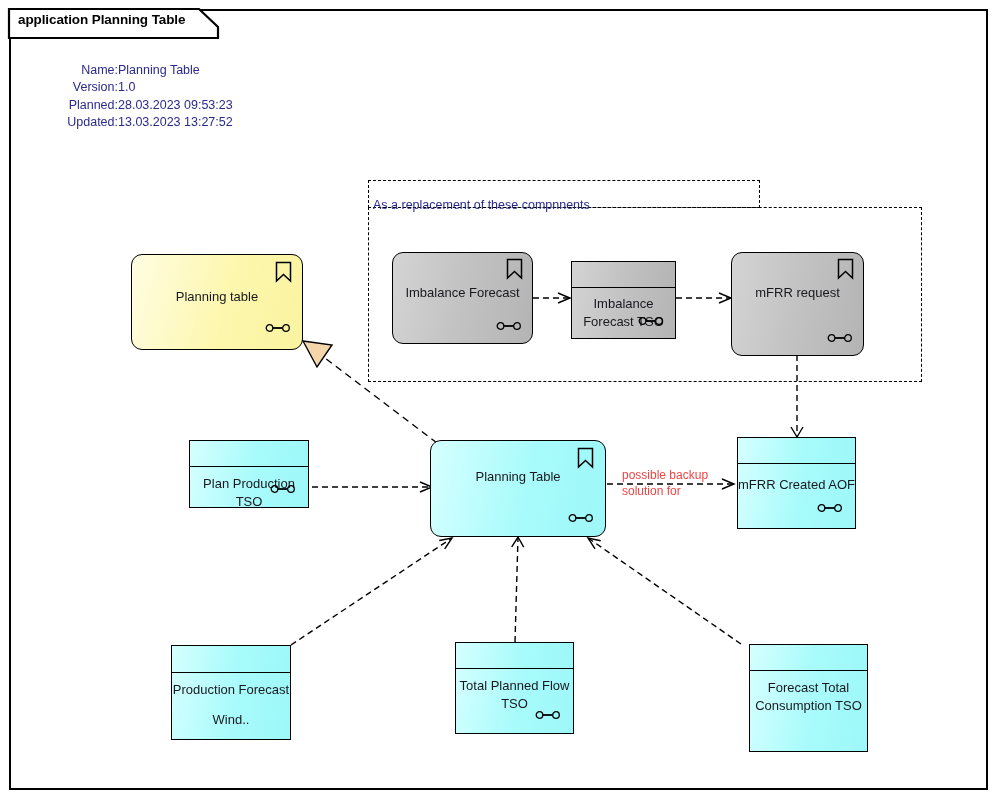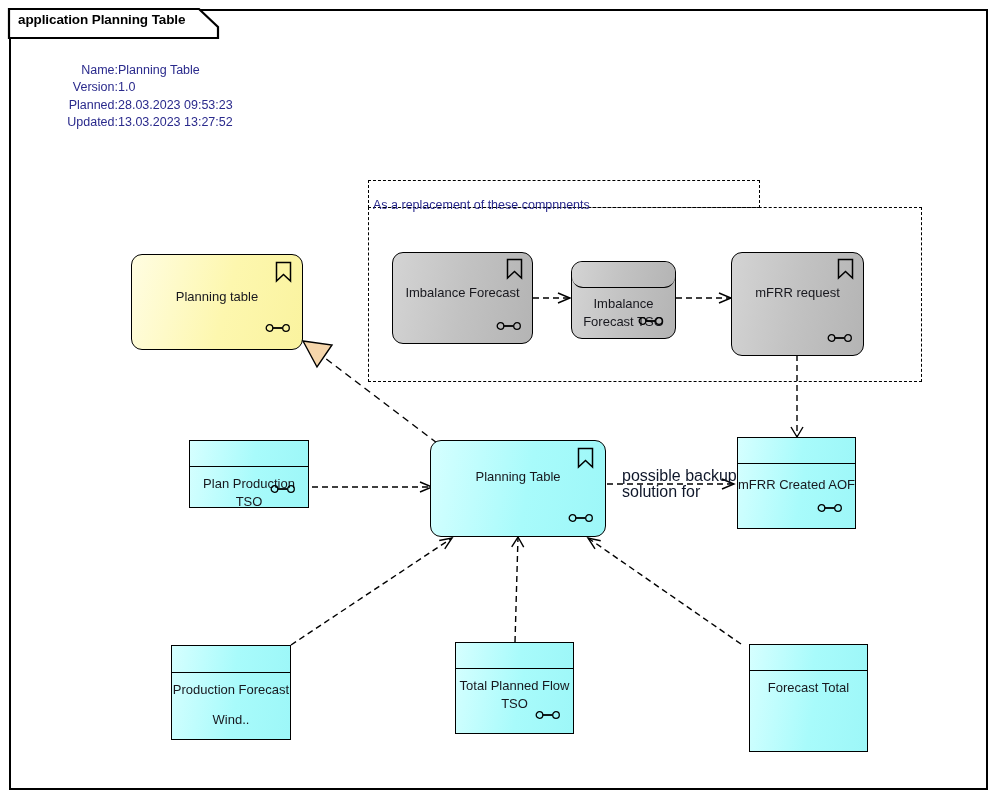--- a/index.html
+++ b/index.html
@@ -138,40 +138,40 @@
     left: 0;
     right: 0;
     top: 0;
     border-bottom: 1.4px solid #000000;
     box-sizing: border-box;
   }
 
   
   .fill-cyan   { background: linear-gradient(100deg, #d6ffff 0%, #a8fbfb 55%, #9df7f8 100%); }
   .fill-yellow { background: linear-gradient(105deg, #fffde2 0%, #fdf7ae 55%, #faf39f 100%); }
-  .fill-gray   { background: linear-gradient(100deg, #d4d4d4 0%, #c2c2c2 50%, #b4b4b4 100%); border-radius: 11px; }
+  .fill-gray   { background: linear-gradient(100deg, #d4d4d4 0%, #c2c2c2 50%, #b4b4b4 100%); }
 
   
   .flag {
     position: absolute;
     width: 17px;
     height: 22px;
   }
   
   .socket {
     position: absolute;
     width: 26px;
     height: 10px;
   }
 
   
   .edge-label {
     position: absolute;
-    font-size: 16px;
-    color: #0f172a;
+    font-size: 12px;
+    color: #ef4444;
     line-height: 15.5px;
     white-space: nowrap;
   }
 </style>
 </head>
 <body>
 
 <div id="canvas">
 
   <div id="frame"></div>
@@ -348,15 +348,16 @@
     <svg class="socket" style="right:12px; bottom:13px;" viewBox="0 0 26 10">
       <circle cx="4.5" cy="5" r="3.3" fill="none" stroke="#000000" stroke-width="1.3"></circle>
       <line x1="8" y1="5" x2="17.5" y2="5" stroke="#000000" stroke-width="1.8"></line>
       <circle cx="21" cy="5" r="3.3" fill="none" stroke="#000000" stroke-width="1.3"></circle>
     </svg>
   </div>
 
   <div class="node fill-cyan" style="left:737px; top:644px; width:119px; height:108px;margin-left:12px;">
     <div class="band fill-cyan" style="height:26px;"></div>
     <div class="label" style="top:34px;">Forecast Total</div>
+    <div class="label overflow" style="top:52px;">Consumption TSO</div>
   </div>
 
 </div>
 
 </body></html>

